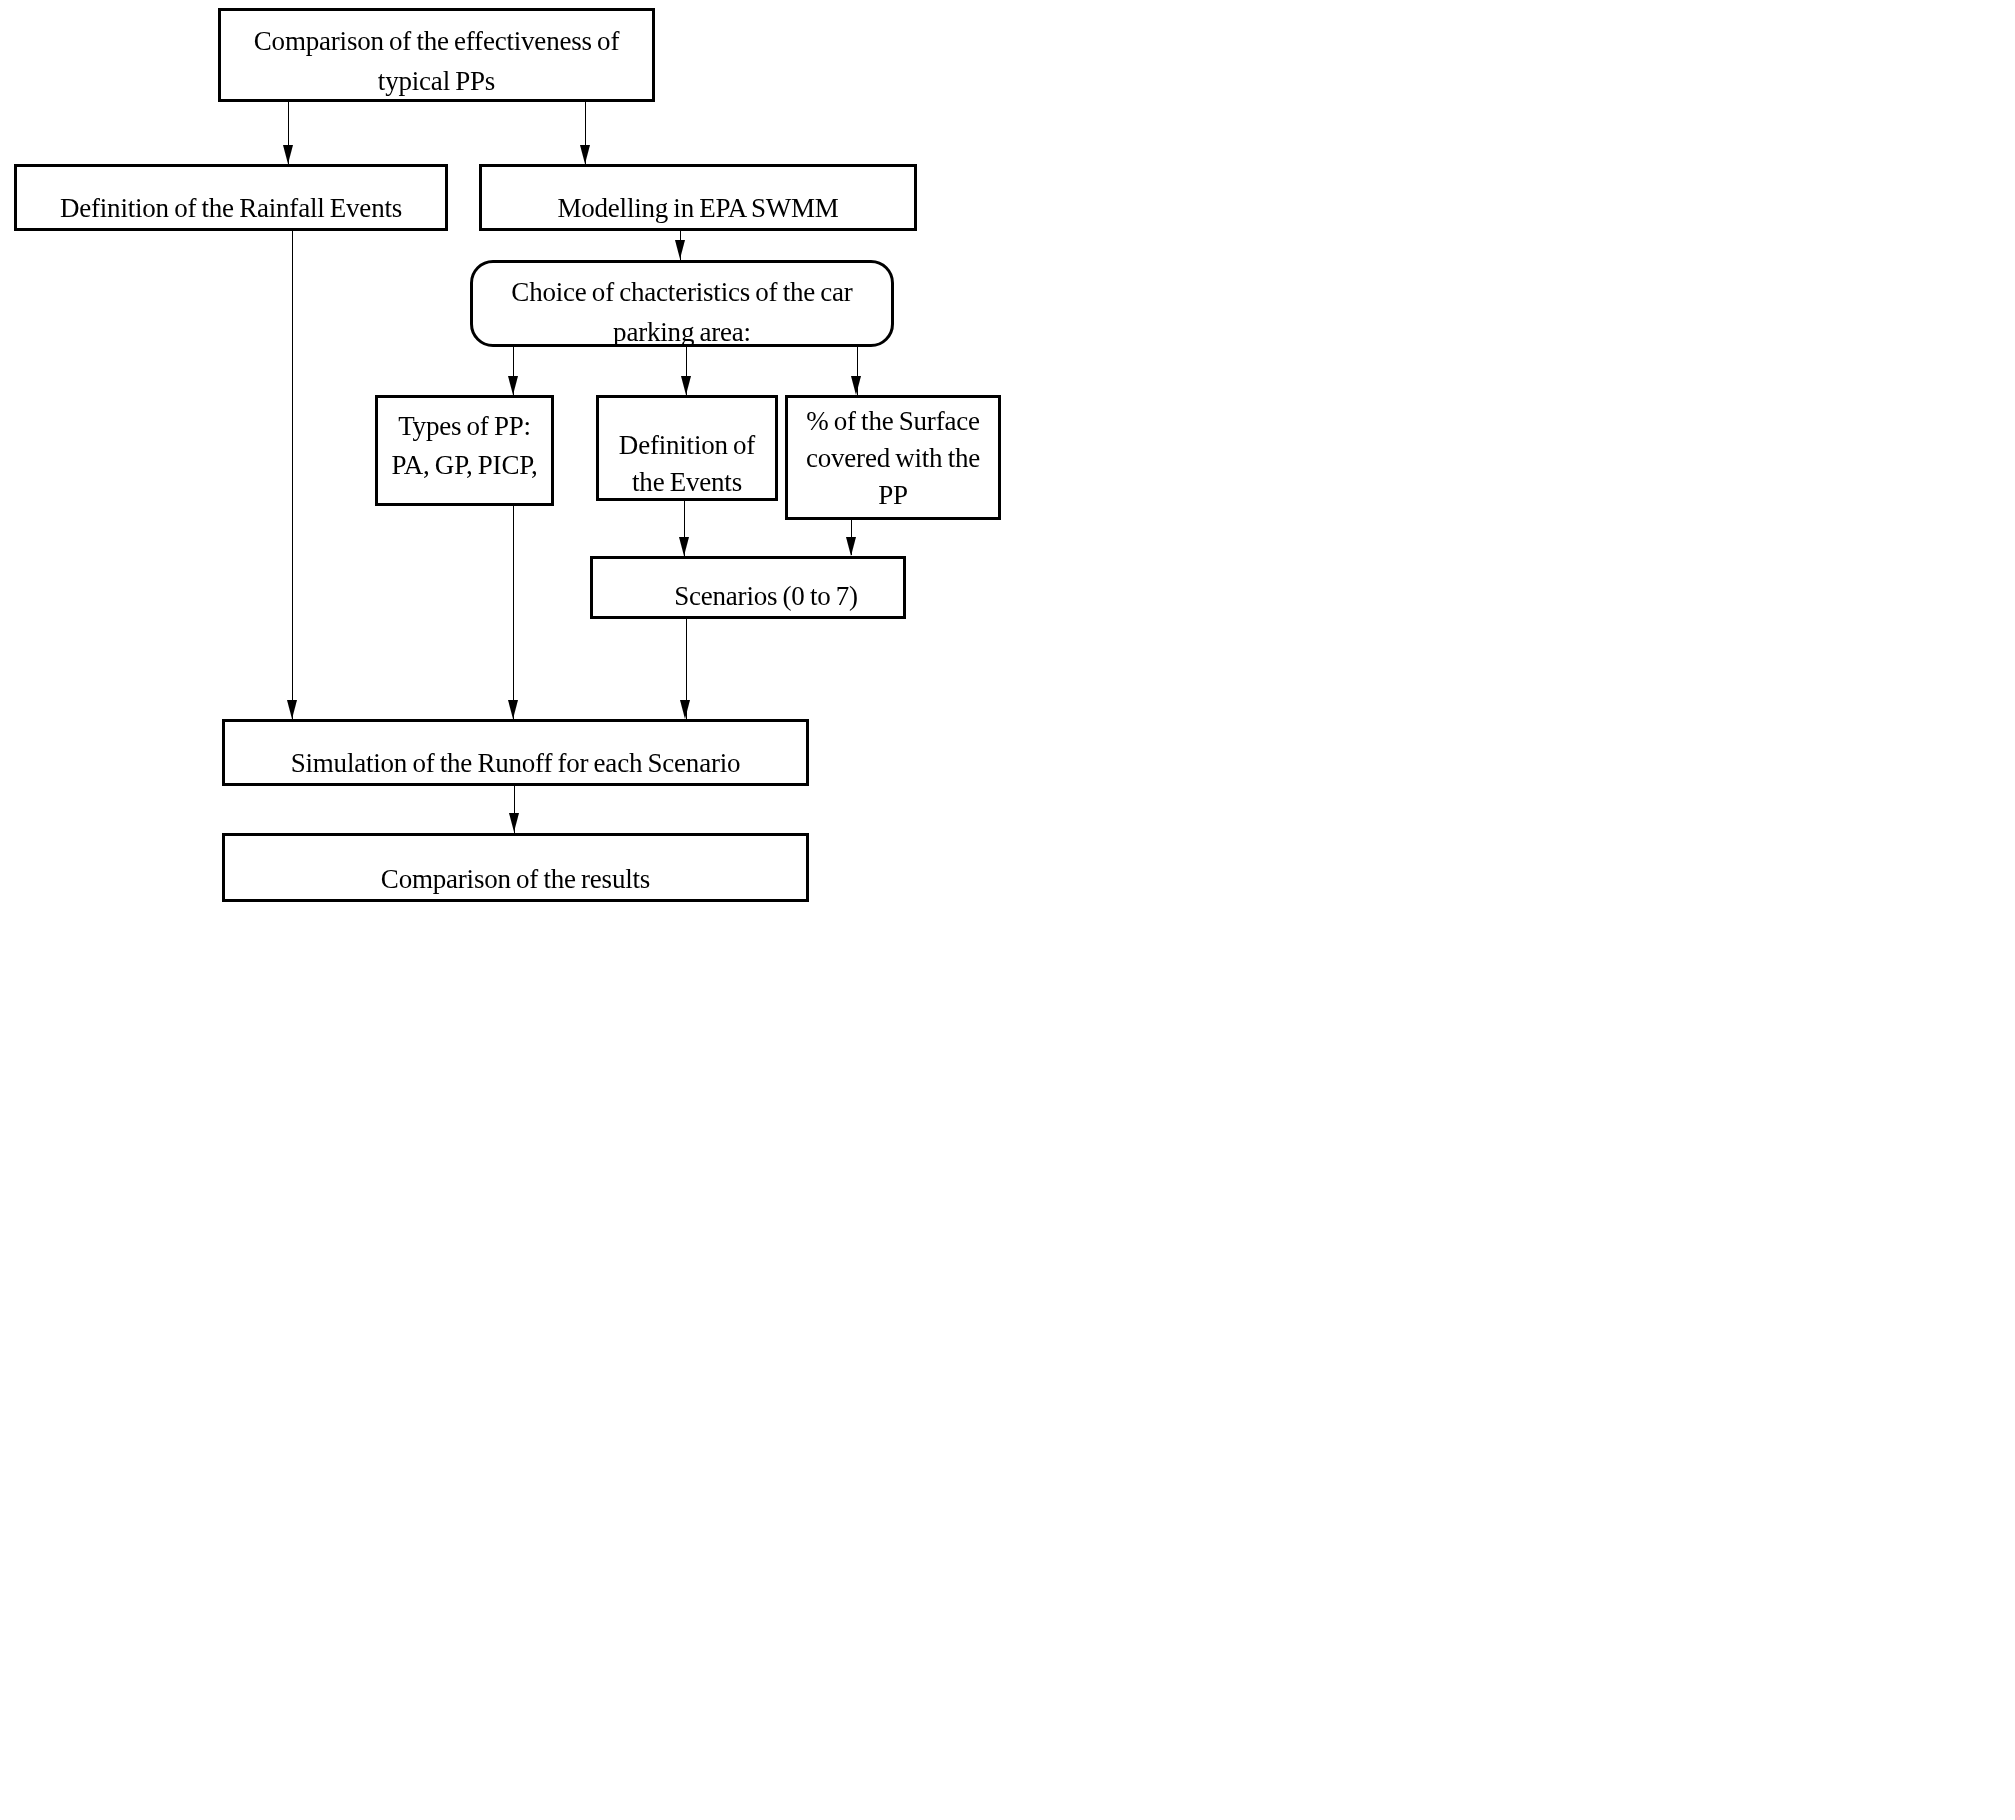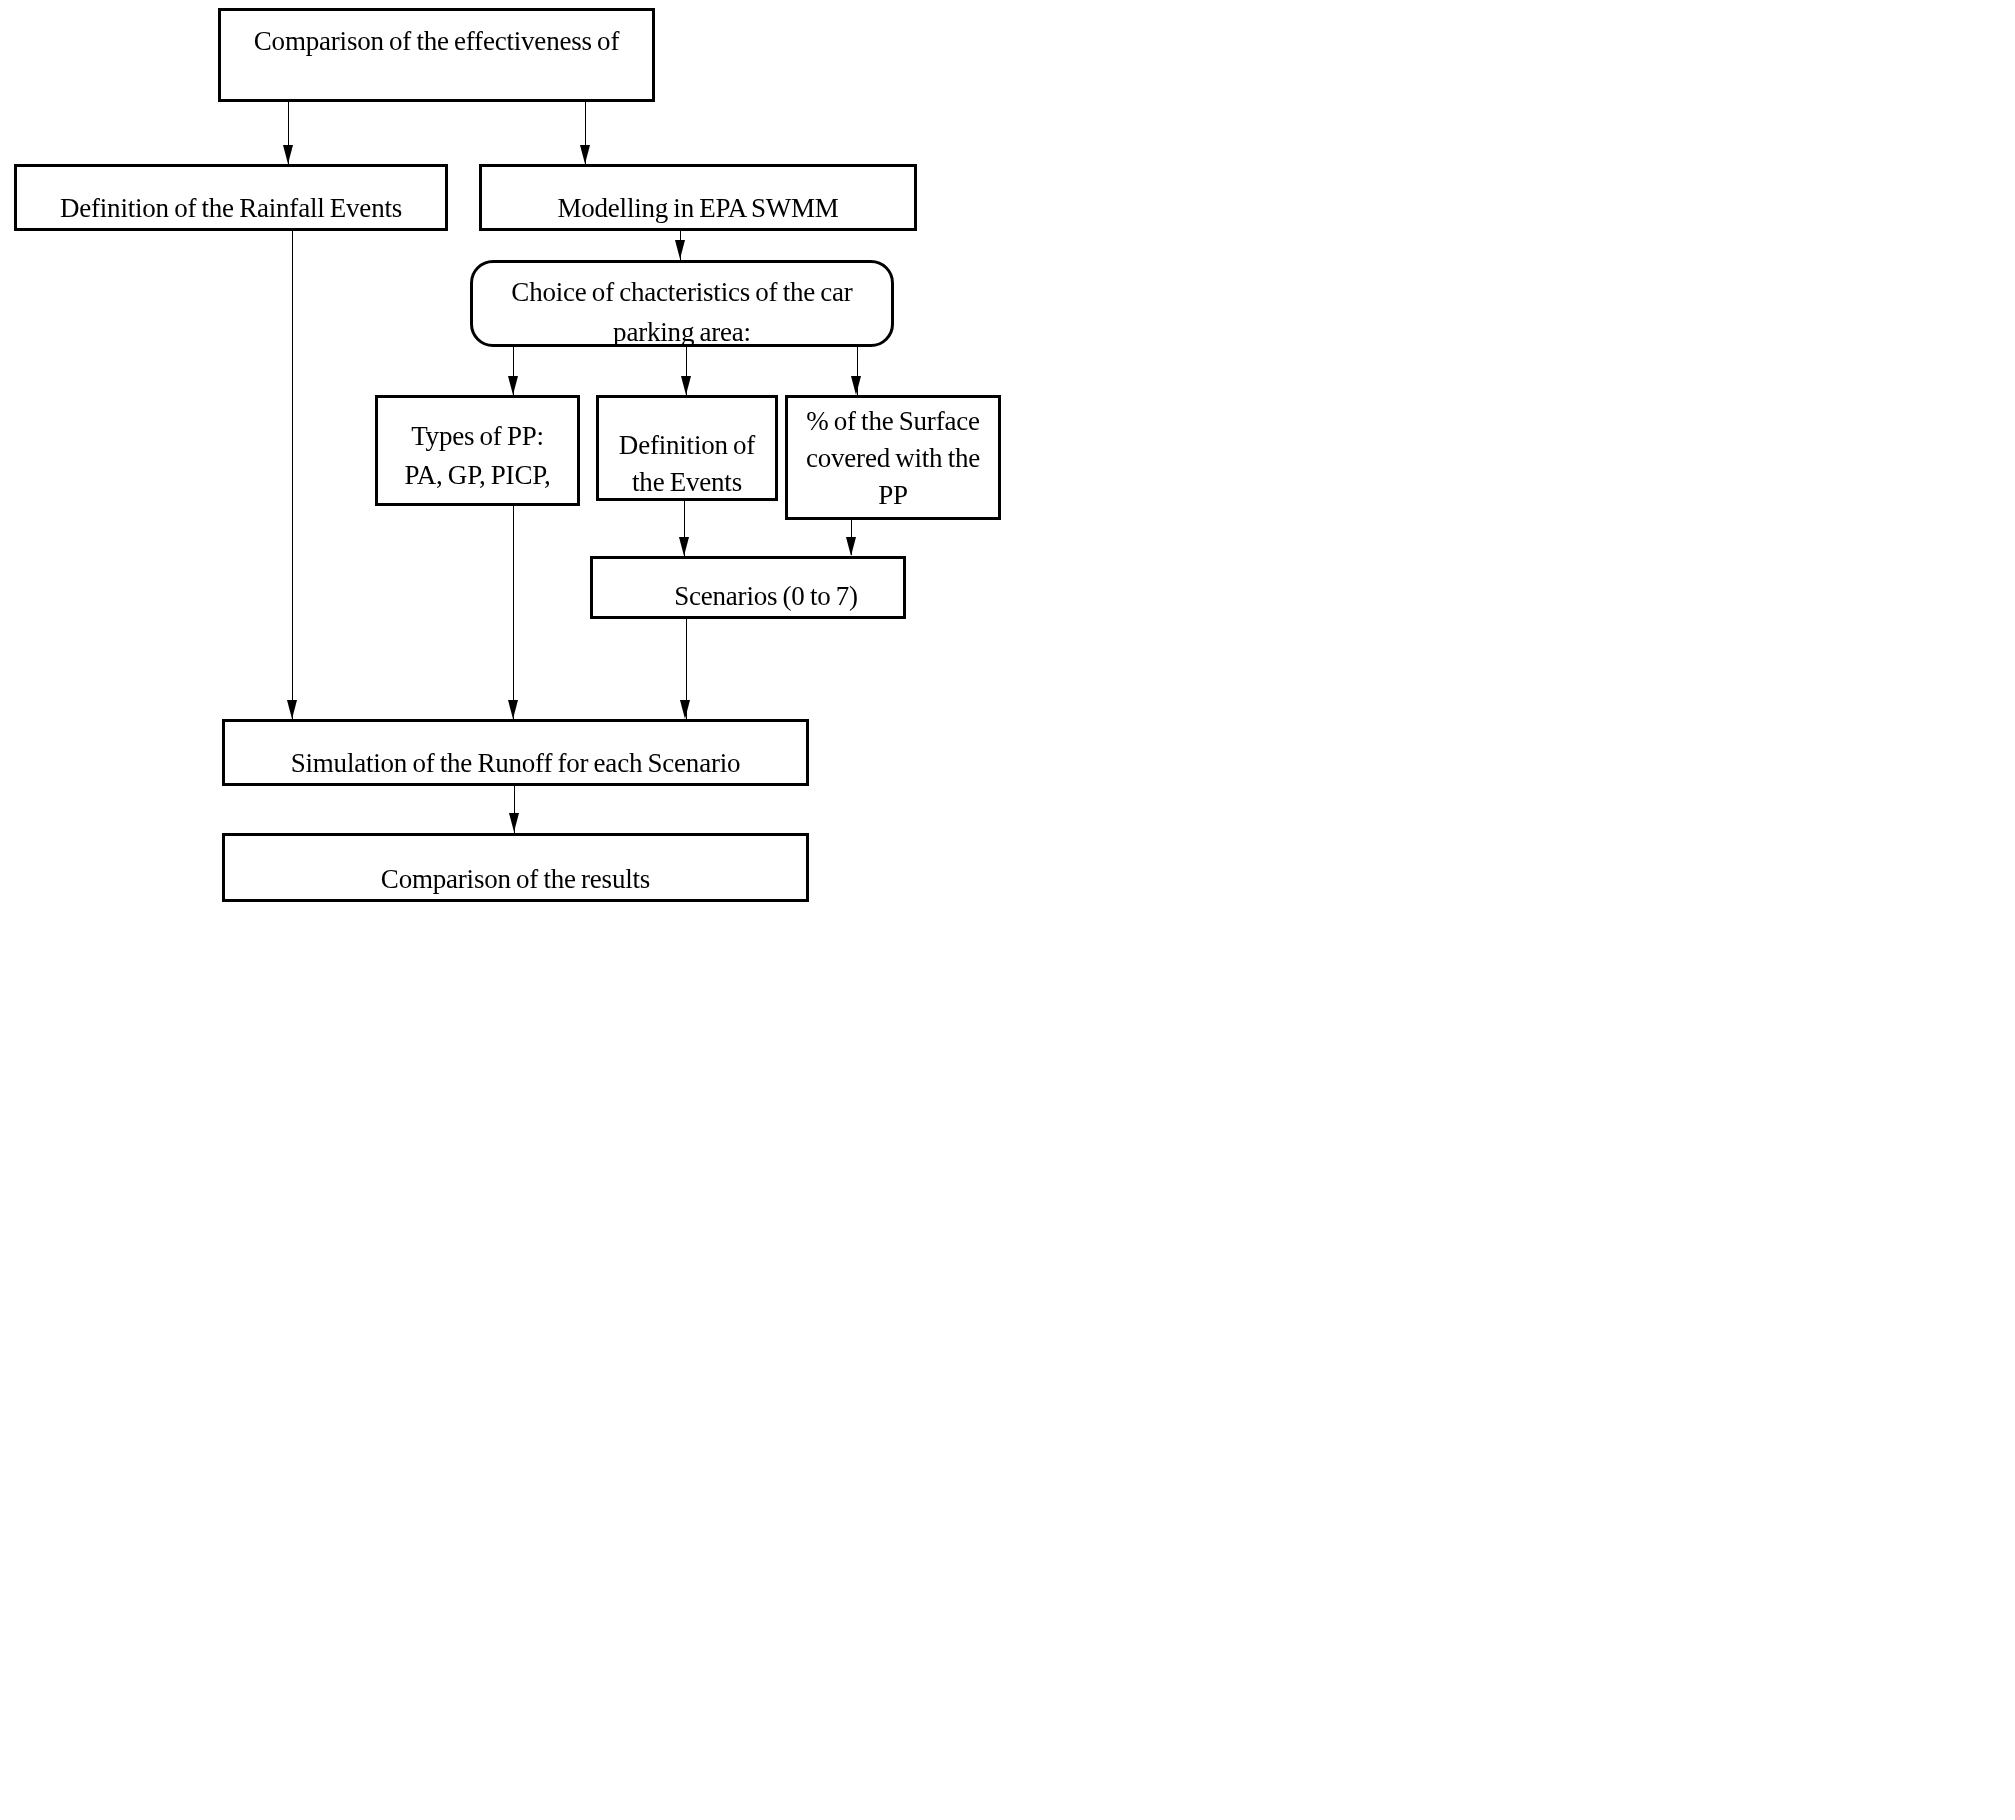--- a/index.html
+++ b/index.html
@@ -45,34 +45,35 @@
     border-left: 5.8px solid transparent;
     border-right: 5.8px solid transparent;
     border-top: 19px solid #000000;
   }
 
   
   #n-comparison { left: 218px; top: 7.7px;  width: 437px; height: 94px; padding-top: 10.3px; line-height: 40px; }
   #n-rainfall   { left: 14px;  top: 164px; width: 434px; height: 67px; }
   #n-swmm       { left: 479px; top: 164px; width: 438px; height: 67px; }
   #n-choice     { left: 470px; top: 260px; width: 424px; height: 87px; padding-top: 9px; line-height: 40px; border-radius: 23px; }
-  #n-types      { left: 375px; top: 395px; width: 205px; height: 111px; padding-top: 19px; line-height: 39px; }
+  #n-types      { left: 375px; top: 395px; width: 179px; height: 111px; padding-top: 9px; line-height: 39px; }
   #n-layouts    { left: 596px; top: 395px; width: 182px; height: 106px; padding-top: 29px; line-height: 37px; }
   #n-surface    { left: 785px;top: 395px; width: 216px; height: 125px; padding-top: 5.1px;  line-height: 37px; }
   #n-scenarios  { left: 590px; top: 556px; width: 316px; height: 63px; padding-left: 36px; }
   #n-simulation { left: 222px; top: 719px;width: 587px; height: 67px; }
   #n-results    { left: 222px; top: 833px;width: 587px; height: 69px; }
 </style>
 </head>
 <body>
 
 <div id="canvas">
 
   <div class="node" id="n-comparison">
     <div>Comparison of the effectiveness of</div>
+    <div>typical PPs</div>
   </div>
 
   <div class="node center" id="n-rainfall">
     <div>Definition of the Rainfall Events</div>
   </div>
 
   <div class="node center" id="n-swmm">
     <div>Modelling in EPA SWMM</div>
   </div>
 

